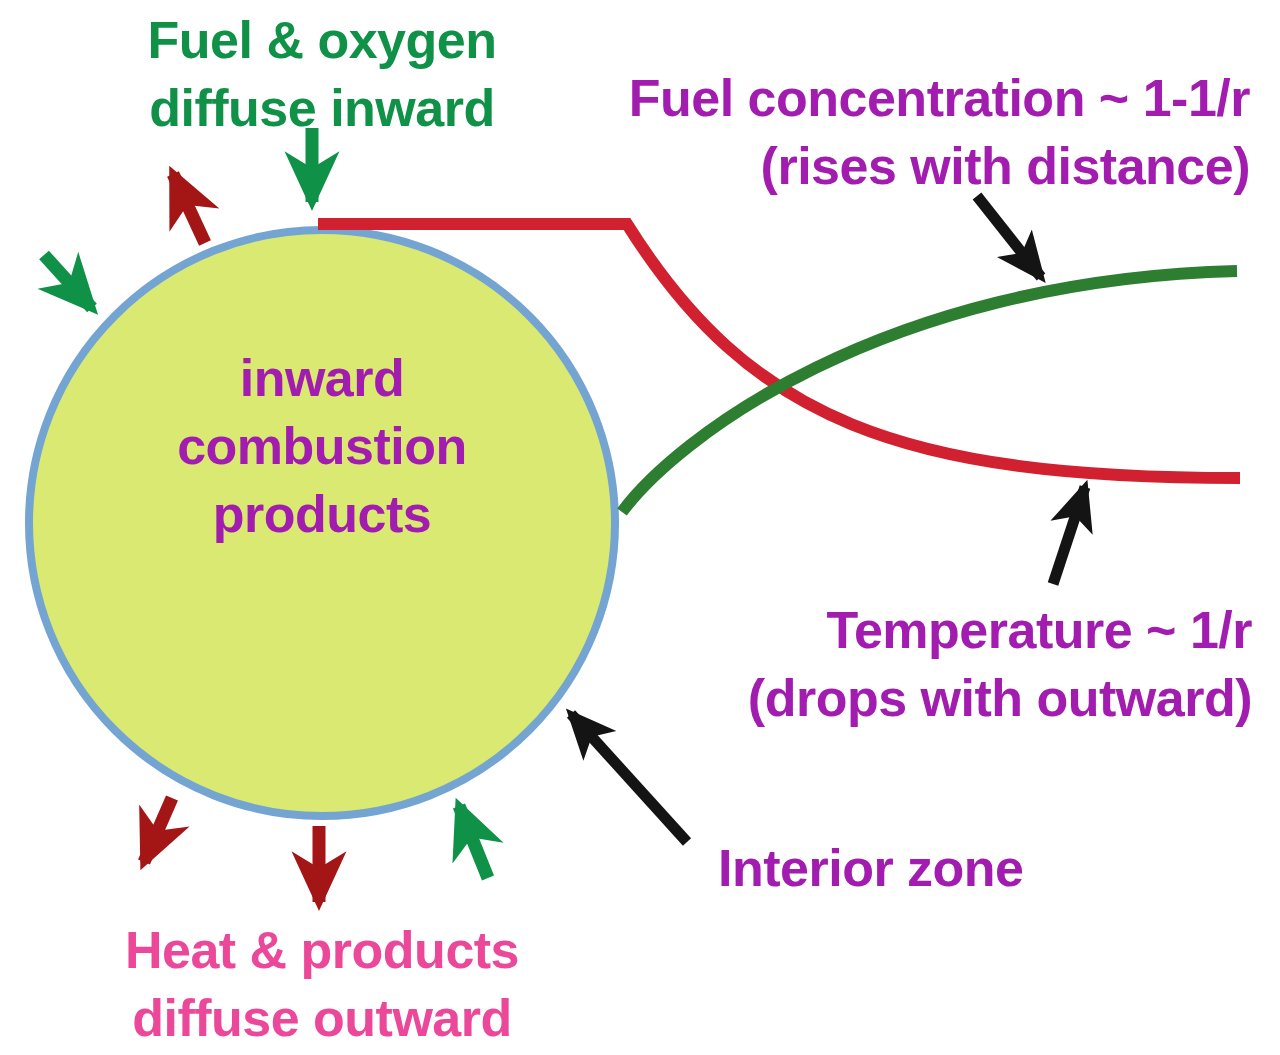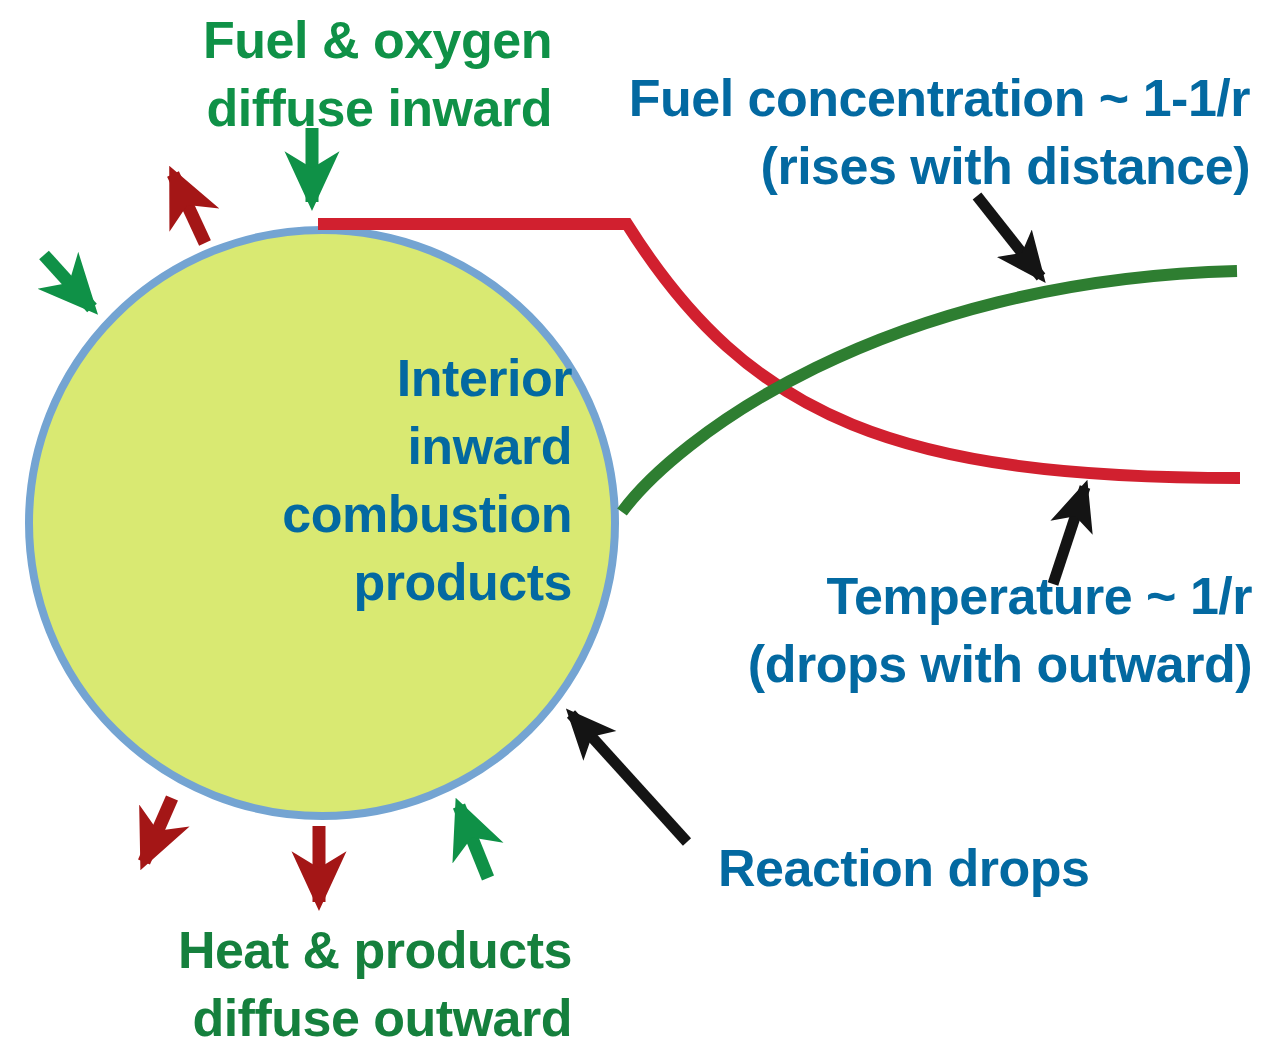--- a/index.html
+++ b/index.html
@@ -15,28 +15,28 @@
   #diagram-svg { position: absolute; left: 0; top: 0; }
   .label {
     position: absolute;
     font-size: 52px;
     line-height: 68px;
     letter-spacing: -0.5px;
     white-space: nowrap;
   }
   .label div { white-space: nowrap; }
   .green-text   { color: #0f9147; }
-  .darkred-text { color: #15803d; }
-  .black-text   { color: #0369a1; }
-  .center { text-align: right; }
+  .darkred-text { color: #ec4899; }
+  .black-text   { color: #a21caf; }
+  .center { text-align: center; }
   .right  { text-align: right; }
   .lbl-fuel-oxygen   { left: 92px;  top: 6px;   width: 460px; }
   .lbl-fuel-conc     { right: 30px; top: 64px; }
   .lbl-interior      { left: 72px;  top: 344px; width: 500px; }
-  .lbl-temperature   { right: 28px; top: 562px; }
+  .lbl-temperature   { right: 28px; top: 596px; }
   .lbl-reaction-zone { left: 718px; top: 834px; }
   .lbl-heat-products { left: 72px;  top: 916px; width: 500px; }
 </style>
 </head>
 <body>
 
 <div id="stage">
 
   <svg id="diagram-svg" width="1280" height="1055" viewBox="0 0 1280 1055">
     <defs>
@@ -82,31 +82,30 @@
     <div>Fuel &amp; oxygen</div>
     <div>diffuse inward</div>
   </div>
 
   <div class="label black-text right lbl-fuel-conc">
     <div>Fuel concentration ~ 1-1/r</div>
     <div>(rises with distance)</div>
   </div>
 
   <div class="label black-text center lbl-interior">
-    <div>Interior</div>
     <div>inward</div>
     <div>combustion</div>
     <div>products</div>
   </div>
 
   <div class="label black-text right lbl-temperature">
     <div>Temperature ~ 1/r</div>
     <div>(drops with outward)</div>
   </div>
 
-  <div class="label black-text lbl-reaction-zone">Reaction drops</div>
+  <div class="label black-text lbl-reaction-zone">Interior zone</div>
 
   <div class="label darkred-text center lbl-heat-products">
     <div>Heat &amp; products</div>
     <div>diffuse outward</div>
   </div>
 
 </div>
 
 </body></html>

